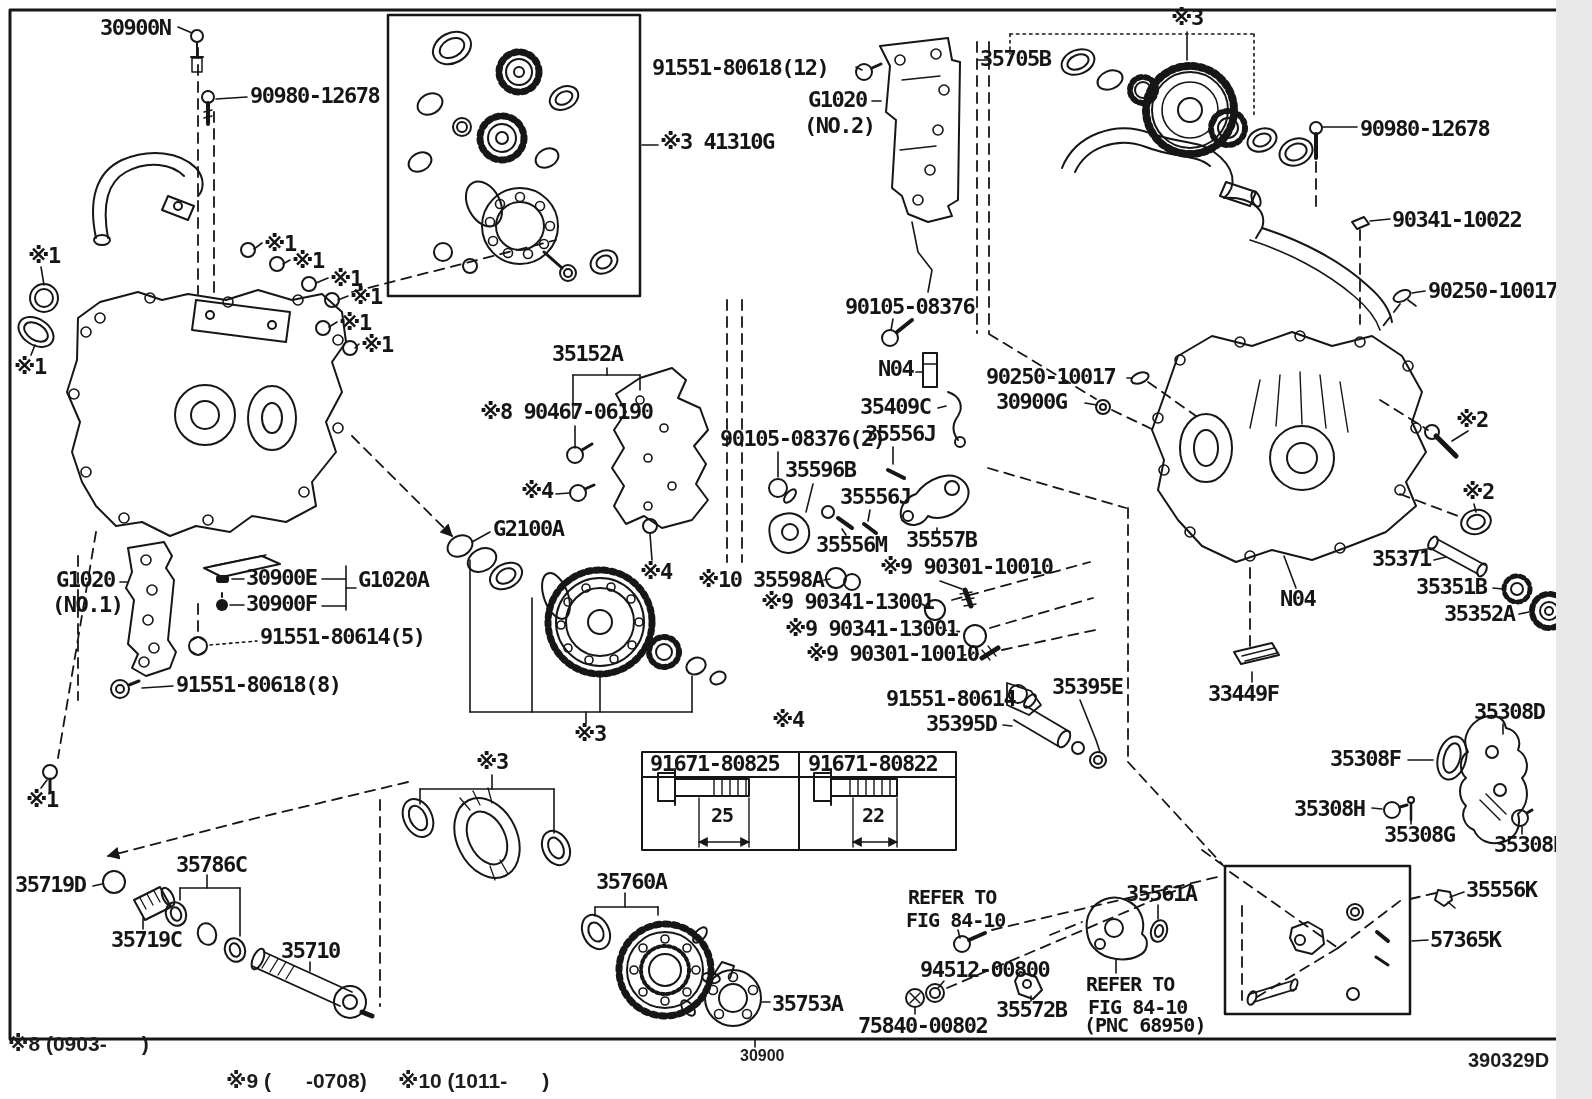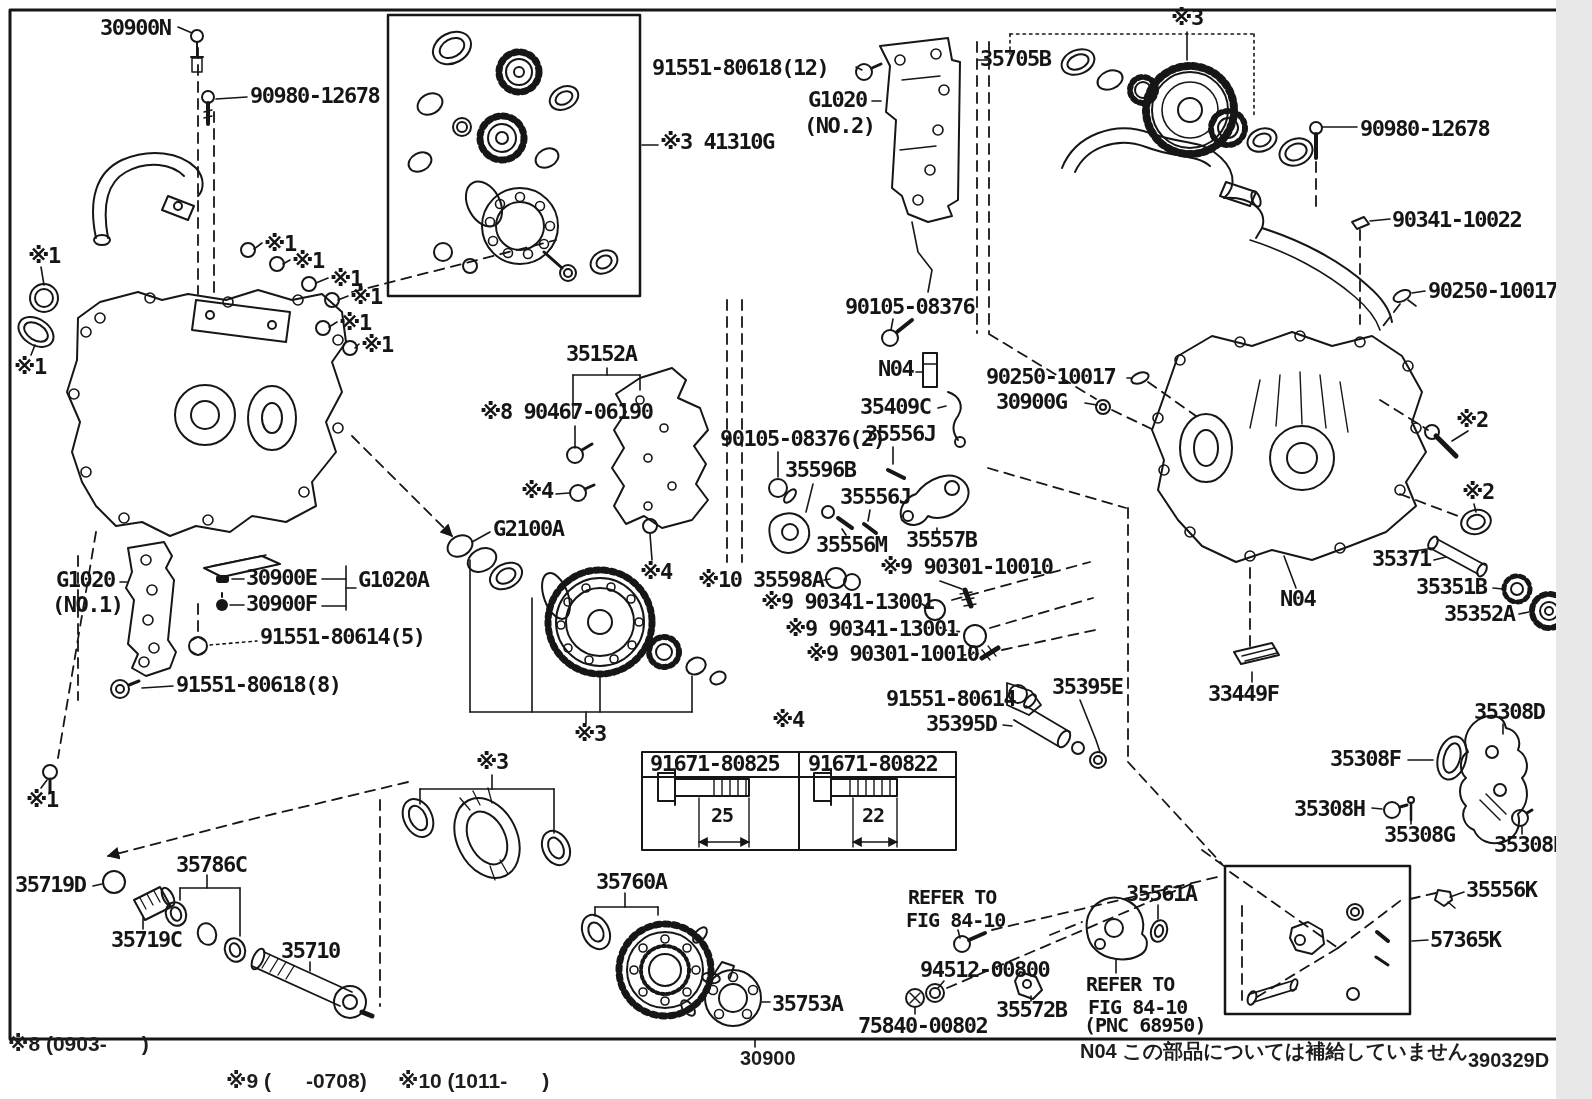--- a/index.html
+++ b/index.html
@@ -4,21 +4,21 @@
 <style>
   html,body{margin:0;padding:0;background:#e8e8e8;}
   .stage{position:relative;width:1556px;height:1099px;background:#ffffff;overflow:hidden;
          font-family:"DejaVu Sans Mono","DejaVu Sans",monospace;}
   svg.art{position:absolute;left:0;top:0;}
   .lbl{position:absolute;font:bold 22px/0.95 "DejaVu Sans Mono","DejaVu Sans",monospace;
        letter-spacing:-1.5px;color:#151515;white-space:pre;}
   .sm{font-size:20px;letter-spacing:-1px;}
   .ftA{position:absolute;font:bold 21px/1 "Liberation Sans","DejaVu Sans",sans-serif;color:#1d1d1d;white-space:pre;}
   .ftB{position:absolute;font:bold 20px/1 "Liberation Sans","DejaVu Sans",sans-serif;color:#1d1d1d;white-space:pre;}
-  .big{font-size:20px;}
+  .big{font-size:16px;}
 </style>
 </head>
 <body>
 
 <div class="stage">
 
 <svg class="art" viewBox="0 0 1592 1099" width="1592" height="1099">
 <defs>
 <marker id="arr" viewBox="0 0 10 10" refX="9" refY="5" markerWidth="7" markerHeight="7" orient="auto-start-reverse">
           <path d="M0,0L10,5L0,10z" fill="#161616"></path>
@@ -643,21 +643,21 @@
 <b class="lbl" style="left:1392px;top:210px">90341-10022</b>
 <b class="lbl" style="left:1428px;top:281px">90250-10017</b>
 <b class="lbl" style="left:28px;top:246px">※1</b>
 <b class="lbl" style="left:14px;top:357px">※1</b>
 <b class="lbl" style="left:264px;top:234px">※1</b>
 <b class="lbl" style="left:292px;top:251px">※1</b>
 <b class="lbl" style="left:330px;top:269px">※1</b>
 <b class="lbl" style="left:350px;top:287px">※1</b>
 <b class="lbl" style="left:339px;top:313px">※1</b>
 <b class="lbl" style="left:361px;top:335px">※1</b>
-<b class="lbl" style="left:566px;top:344px">35152A</b>
+<b class="lbl" style="left:552px;top:344px">35152A</b>
 <b class="lbl" style="left:845px;top:297px">90105-08376</b>
 <b class="lbl" style="left:878px;top:359px">N04</b>
 <b class="lbl" style="left:860px;top:397px">35409C</b>
 <b class="lbl" style="left:480px;top:402px">※8 90467-06190</b>
 <b class="lbl" style="left:720px;top:429px">90105-08376(2)</b>
 <b class="lbl" style="left:865px;top:424px">35556J</b>
 <b class="lbl" style="left:785px;top:460px">35596B</b>
 <b class="lbl" style="left:840px;top:487px">35556J</b>
 <b class="lbl" style="left:521px;top:481px">※4</b>
 <b class="lbl" style="left:493px;top:519px">G2100A</b>
@@ -717,16 +717,15 @@
 <b class="lbl" style="left:772px;top:710px">※4</b>
 <b class="lbl" style="left:650px;top:754px">91671-80825</b>
 <b class="lbl" style="left:808px;top:754px">91671-80822</b>
 <b class="lbl sm" style="left:711px;top:806px">25</b>
 <b class="lbl sm" style="left:862px;top:806px">22</b>
 
 <b class="ftA" style="left:8px;top:1033px">※8 (0903-      )</b>
 <b class="ftA" style="left:226px;top:1070px">※9 (      -0708)</b>
 <b class="ftA" style="left:398px;top:1070px">※10 (1011-      )</b>
 <b class="ftA big" style="left:740px;top:1048px">30900</b>
-<b class="ftB" style="left:1080px;top:1041px">N04 この部品については補給していません</b>
 <b class="ftB" style="left:1468px;top:1050px">390329D</b>
 
 </div>
 
 </body></html>

